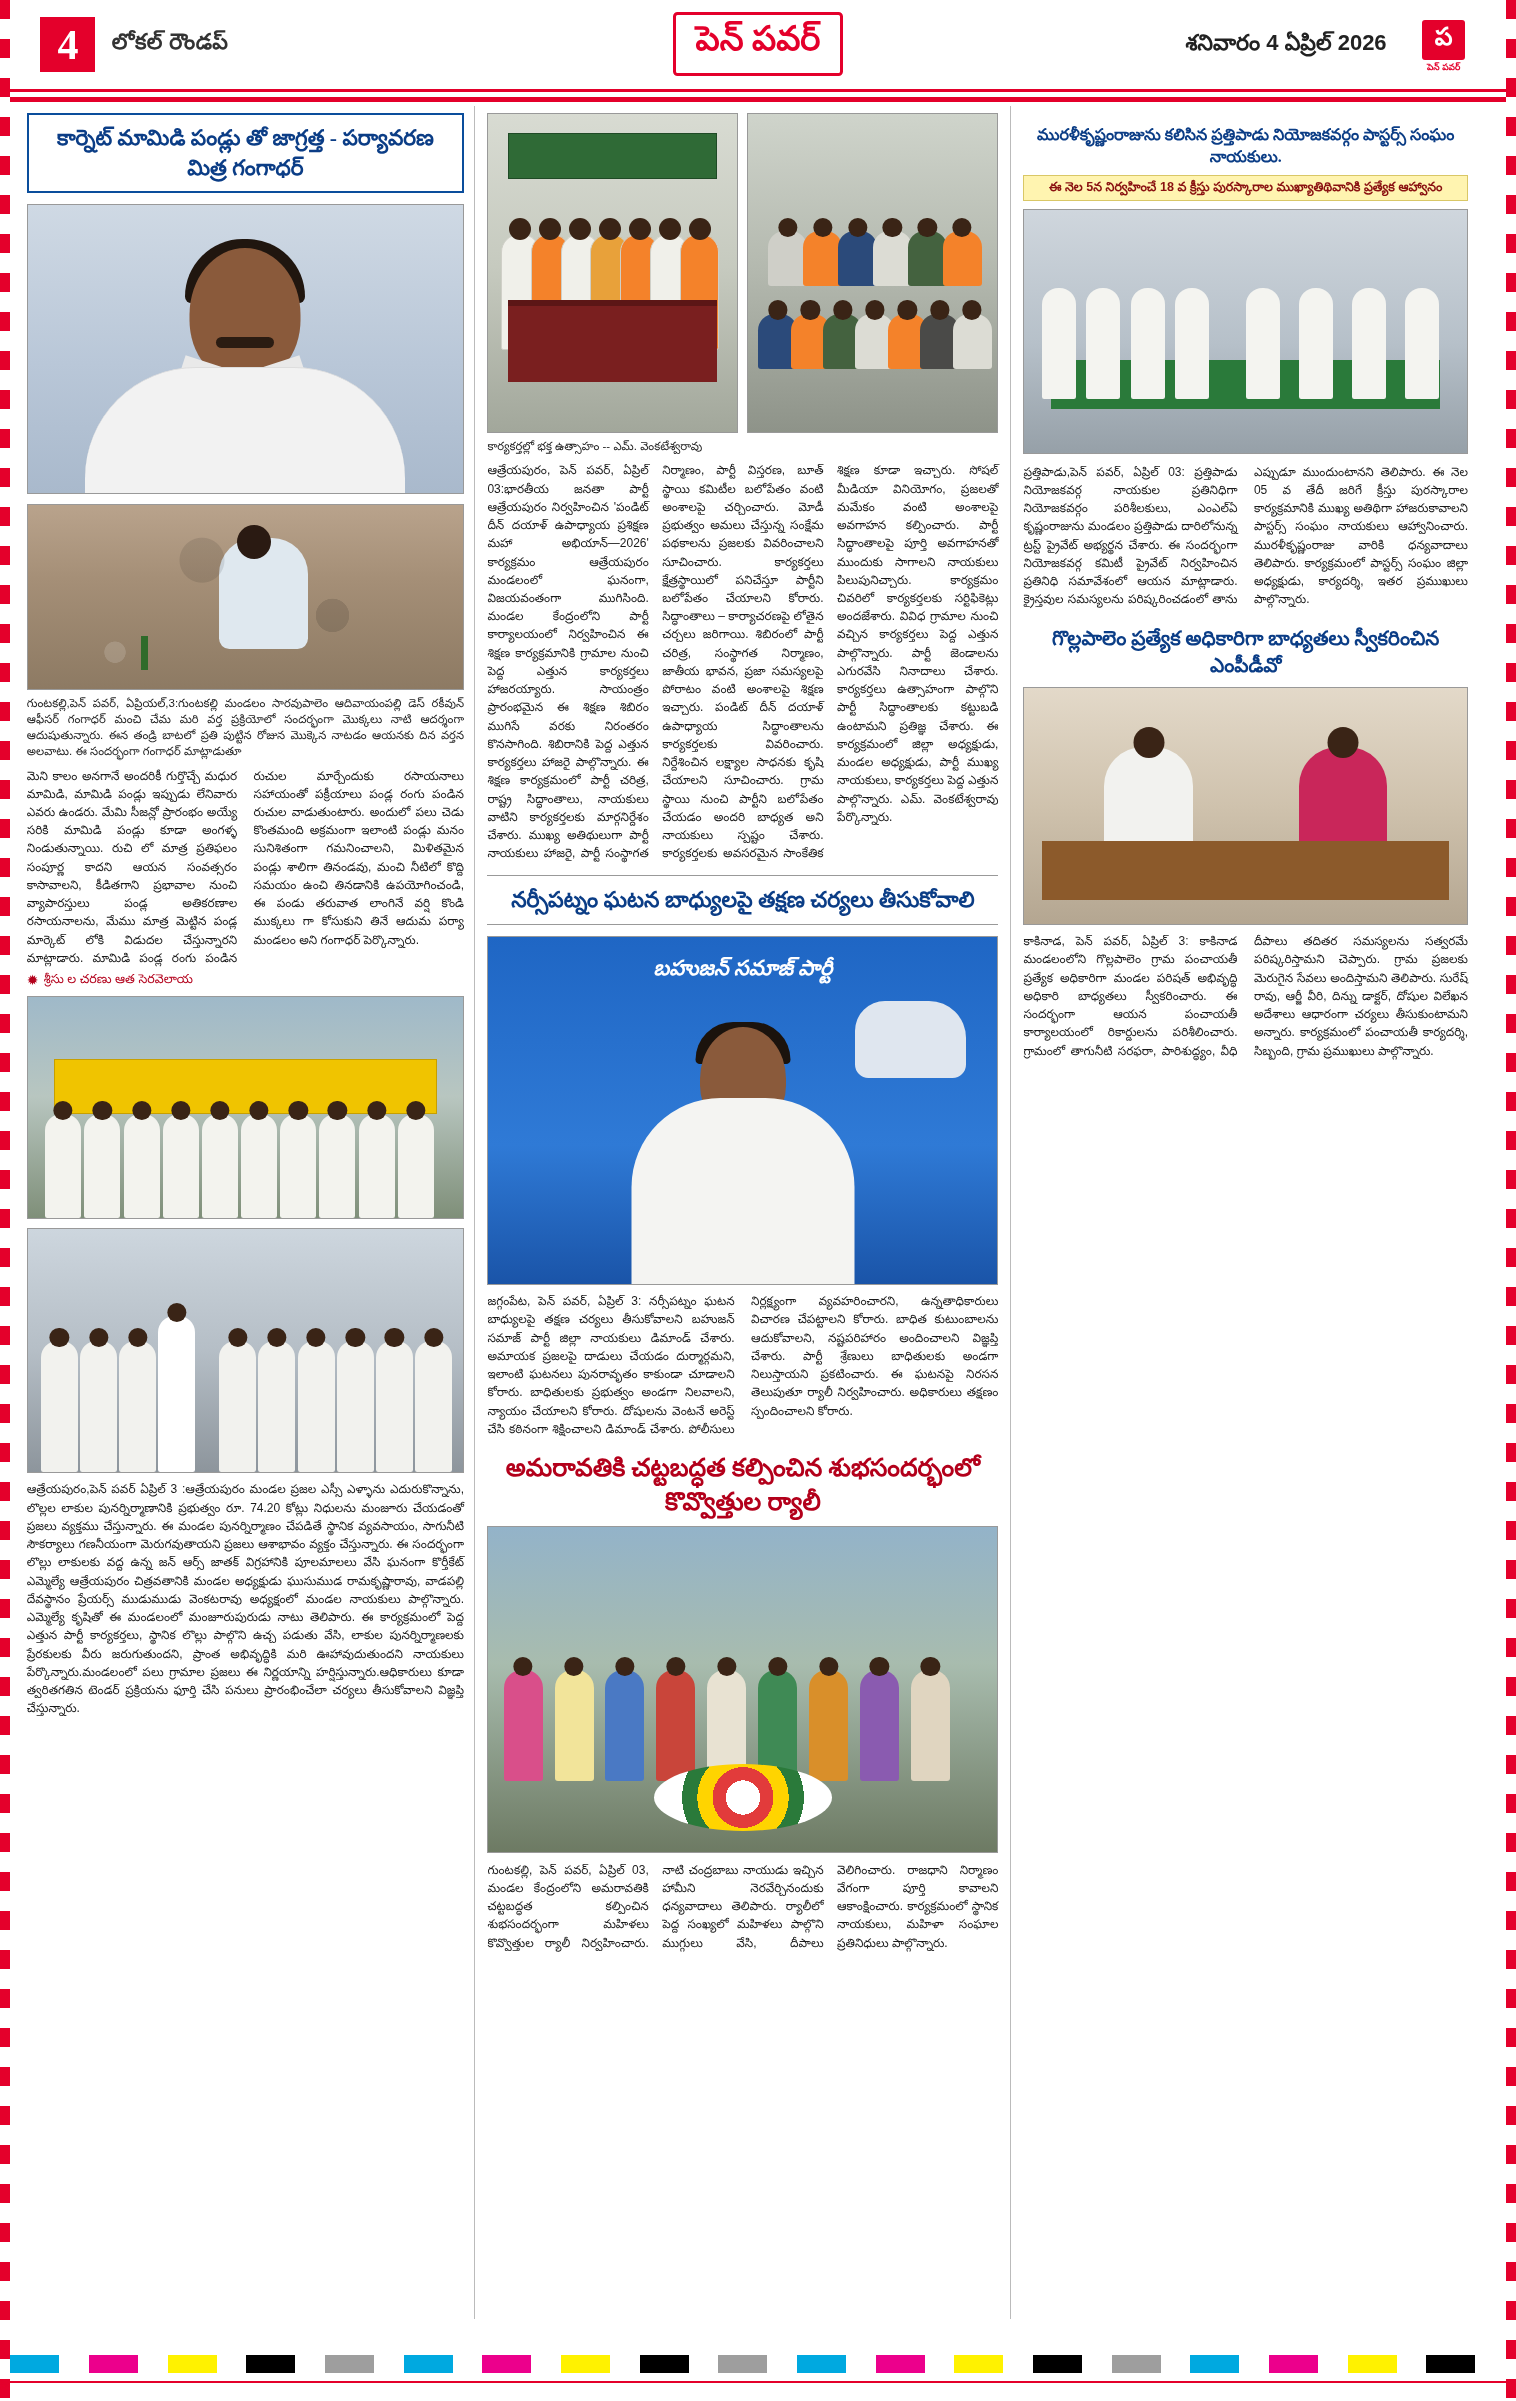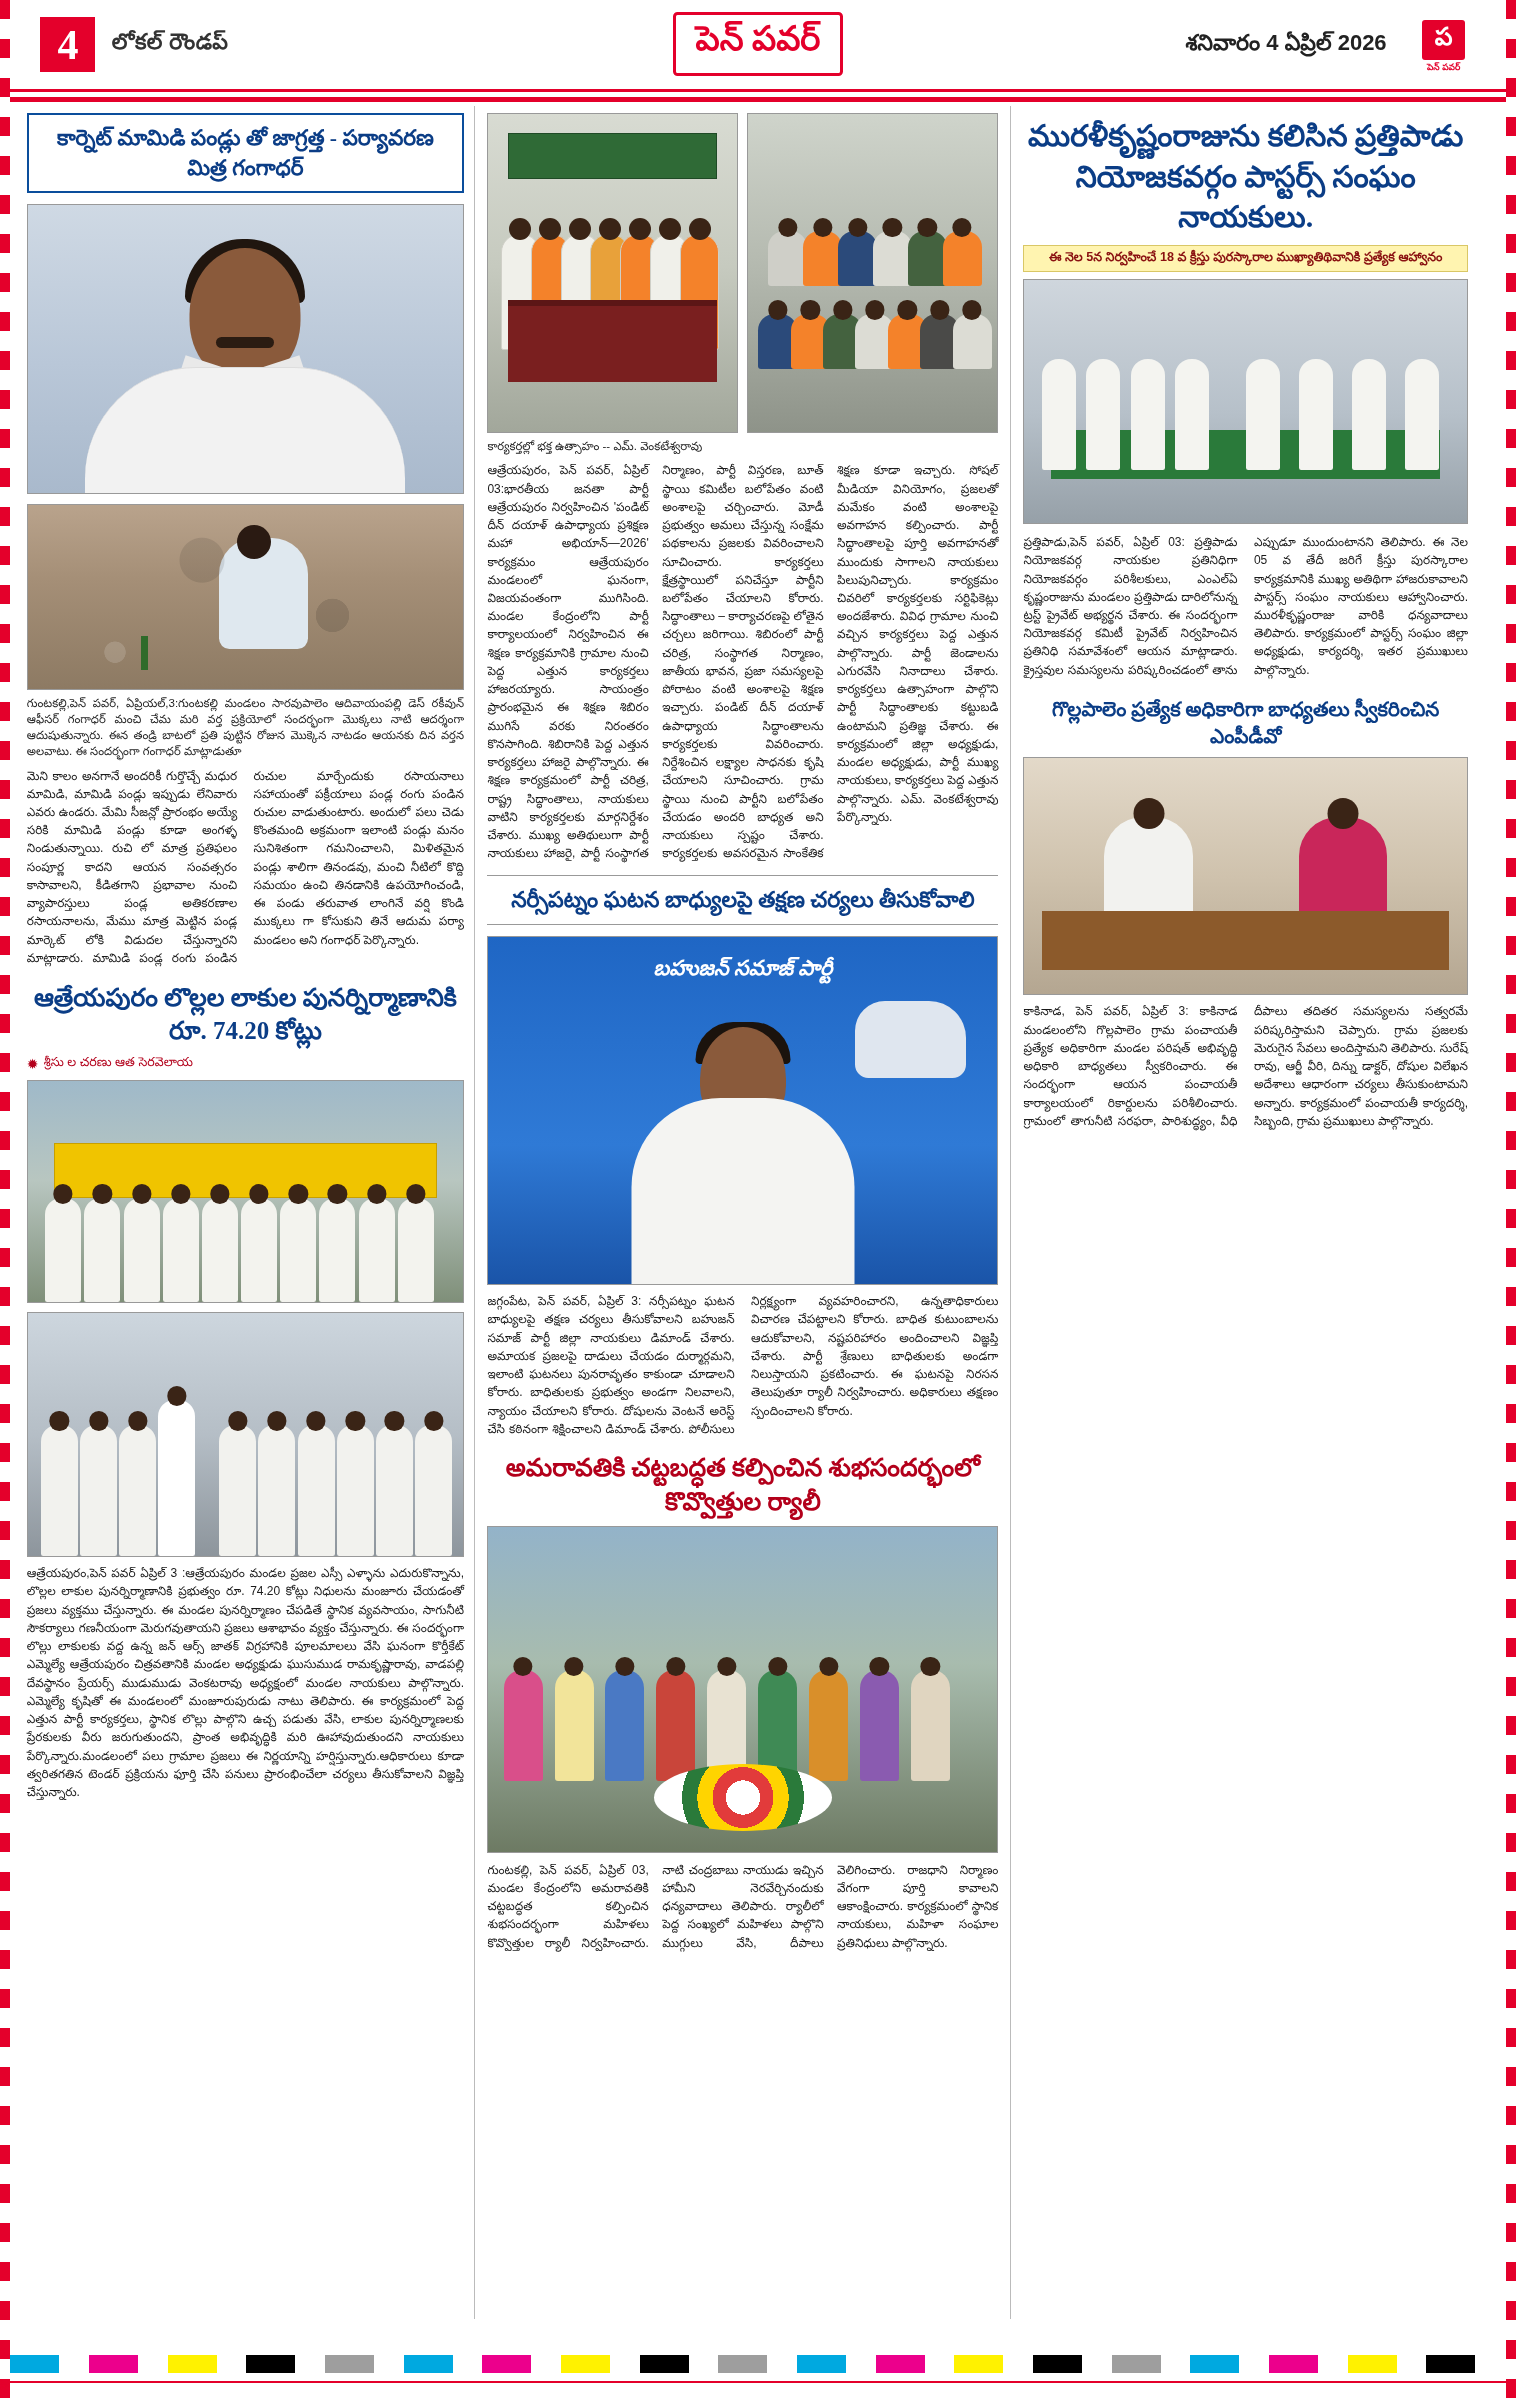--- a/index.html
+++ b/index.html
@@ -387,21 +387,20 @@
         <div class="person-head"></div>
         <div class="plant"></div>
       </div>
 
       <div class="cap">గుంటకల్లి,పెన్ పవర్, ఏప్రియల్,3:గుంటకల్లి మండలం సారవుపాలెం ఆదివాయంపల్లి డెస్ రకీవున్ ఆఫీసర్ గంగాధర్ మంచి చేమ మరి వర్త ప్రక్రియోలో సందర్భంగా మొక్కలు నాటి ఆదర్శంగా ఆదుషుతున్నారు. ఈన తండ్రి బాటలో ప్రతి పుట్టిన రోజున మొక్కెన నాటడం ఆయనకు దిన వర్తన అలవాటు. ఈ సందర్భంగా గంగాధర్ మాట్లాడుతూ</div>
 
       <div class="body-text cols2">
         <p>మెని కాలం అనగానే అందరికీ గుర్తొచ్చే మధుర మామిడి, మామిడి పండ్లు ఇప్పుడు లేనివారు ఎవరు ఉండరు. మేమి సీజన్లో ప్రారంభం అయ్యే సరికి మామిడి పండ్లు కూడా అంగళ్ళ నిండుతున్నాయి. రుచి లో మాత్ర ప్రతిఫలం సంపూర్ణ కాదని ఆయన సంవత్సరం కాసావాలని, కీడితగాని ప్రభావాల నుంచి వ్యాపారస్తులు పండ్ల అతికరణాల రసాయనాలను, మేము మాత్ర మెట్టిన పండ్ల మార్కెట్ లోకి విడుదల చేస్తున్నారని మాట్లాడారు. మామిడి పండ్ల రంగు పండిన రుచుల మార్చేందుకు రసాయనాలు సహాయంతో పక్రీయాలు పండ్ల రంగు పండిన రుచుల వాడుతుంటారు. అందులో పలు చెడు కొంతమంది అక్రమంగా ఇలాంటి పండ్లు మనం సునిశితంగా గమనించాలని, మిళితమైన పండ్లు శాలిగా తినండవు, మంచి నీటిలో కొద్ది సమయం ఉంచి తినడానికి ఉపయోగించండి, ఈ పండు తరువాత లాంగినే వర్షి కొండి ముక్కలు గా కోసుకుని తినే ఆదుమ పర్యా మండలం అని గంగాధర్ పెర్కొన్నారు.</p>
       </div>
 
-      <div class="hl-plain">ఆత్రేయపురం లొల్లల లాకుల పునర్నిర్మాణానికి రూ. 74.20 కోట్లు</div>
 
       <div class="byline-red">
         <span class="star">✹</span>
         <span>శ్రీసు ల చరణు ఆత సెరవెలాయ</span>
       </div>
 
       <div class="photo ph-group">
         <div class="banner"></div>
         <div class="p" style="left:4%">
             <i></i>
@@ -612,21 +611,21 @@
 
       <div style="height:7.4px"></div>
 
       <div class="body-text cols3">
         <p>గుంటకల్లి, పెన్ పవర్, ఏప్రిల్ 03, మండల కేంద్రంలోని అమరావతికి చట్టబద్ధత కల్పించిన శుభసందర్భంగా మహిళలు కొవ్వొత్తుల ర్యాలీ నిర్వహించారు. నాటి చంద్రబాబు నాయుడు ఇచ్చిన హామీని నెరవేర్చినందుకు ధన్యవాదాలు తెలిపారు. ర్యాలీలో పెద్ద సంఖ్యలో మహిళలు పాల్గొని ముగ్గులు వేసి, దీపాలు వెలిగించారు. రాజధాని నిర్మాణం వేగంగా పూర్తి కావాలని ఆకాంక్షించారు. కార్యక్రమంలో స్థానిక నాయకులు, మహిళా సంఘాల ప్రతినిధులు పాల్గొన్నారు.</p>
       </div>
     </div>
 
     <div class="col-right">
 
-      <div class="hl-plain" style="font-size:30px;margin-top:3px">మురళీకృష్ణంరాజును కలిసిన ప్రత్తిపాడు నియోజకవర్గం పాస్టర్స్ సంఘం నాయకులు.</div>
+      <div class="hl-plain" style="font-size:16px;margin-top:11px">మురళీకృష్ణంరాజును కలిసిన ప్రత్తిపాడు నియోజకవర్గం పాస్టర్స్ సంఘం నాయకులు.</div>
 
       <div class="hl-ribbon">ఈ నెల 5న నిర్వహించే 18 వ క్రీస్తు పురస్కారాల ముఖ్యాతిథివానికి ప్రత్యేక ఆహ్వానం</div>
 
       <div class="photo ph-hall">
         <div class="tbl"></div>
         <div style="position:absolute;left:4%;bottom:22%;width:34px;height:111px;background:#f4f4f0;border-radius:16.4px 16.4px 2.2px 2.2px"></div>
         <div style="position:absolute;left:14%;bottom:22%;width:34px;height:111px;background:#f4f4f0;border-radius:16.4px 16.4px 2.2px 2.2px"></div>
         <div style="position:absolute;left:24%;bottom:22%;width:34px;height:111px;background:#f4f4f0;border-radius:16.4px 16.4px 2.2px 2.2px"></div>
         <div style="position:absolute;left:34%;bottom:22%;width:34px;height:111px;background:#f4f4f0;border-radius:16.4px 16.4px 2.2px 2.2px"></div>
         <div style="position:absolute;left:50%;bottom:22%;width:34px;height:111px;background:#f4f4f0;border-radius:16.4px 16.4px 2.2px 2.2px"></div>

